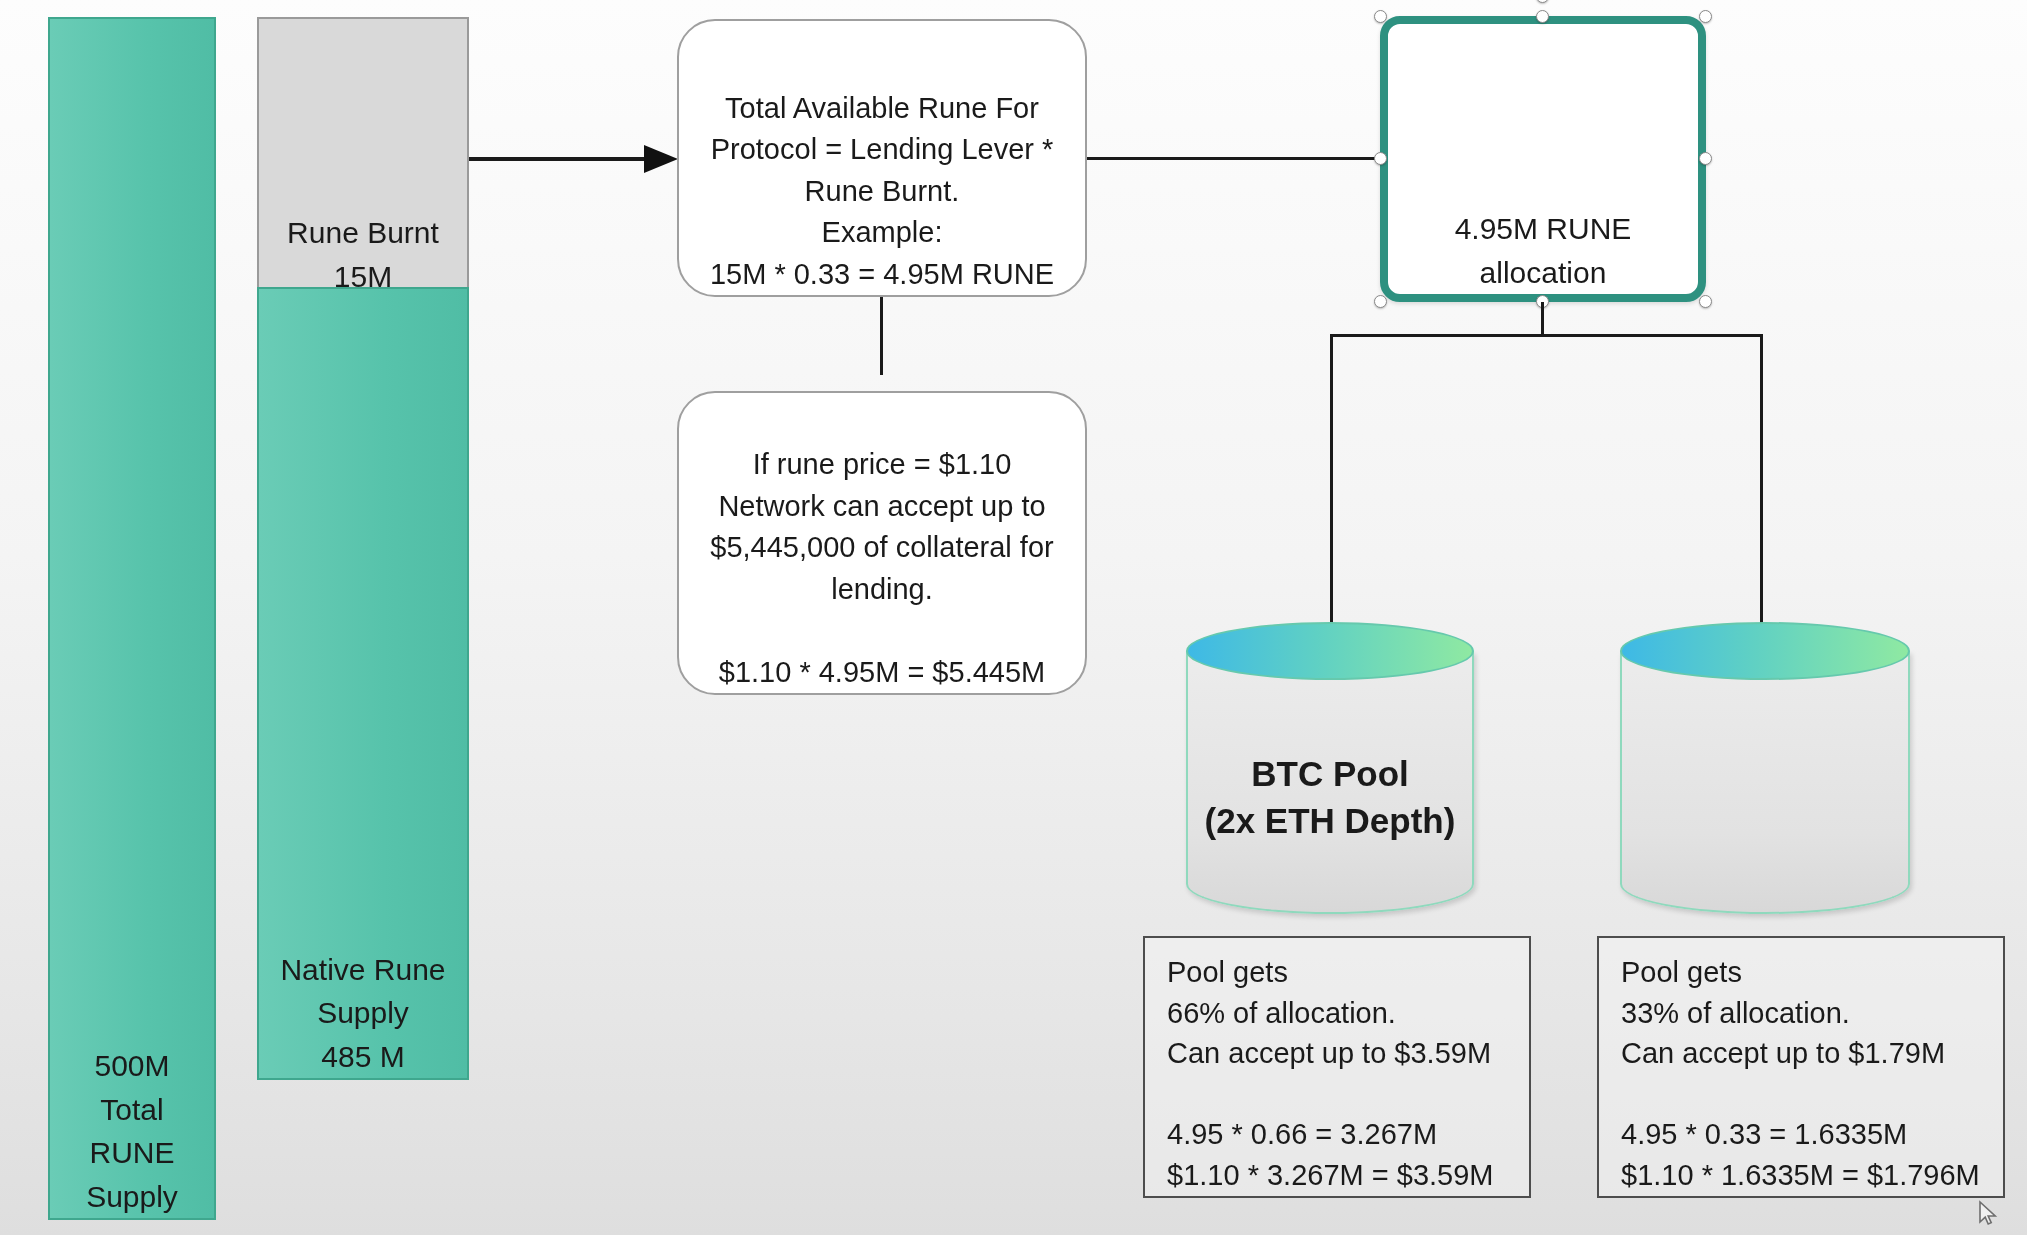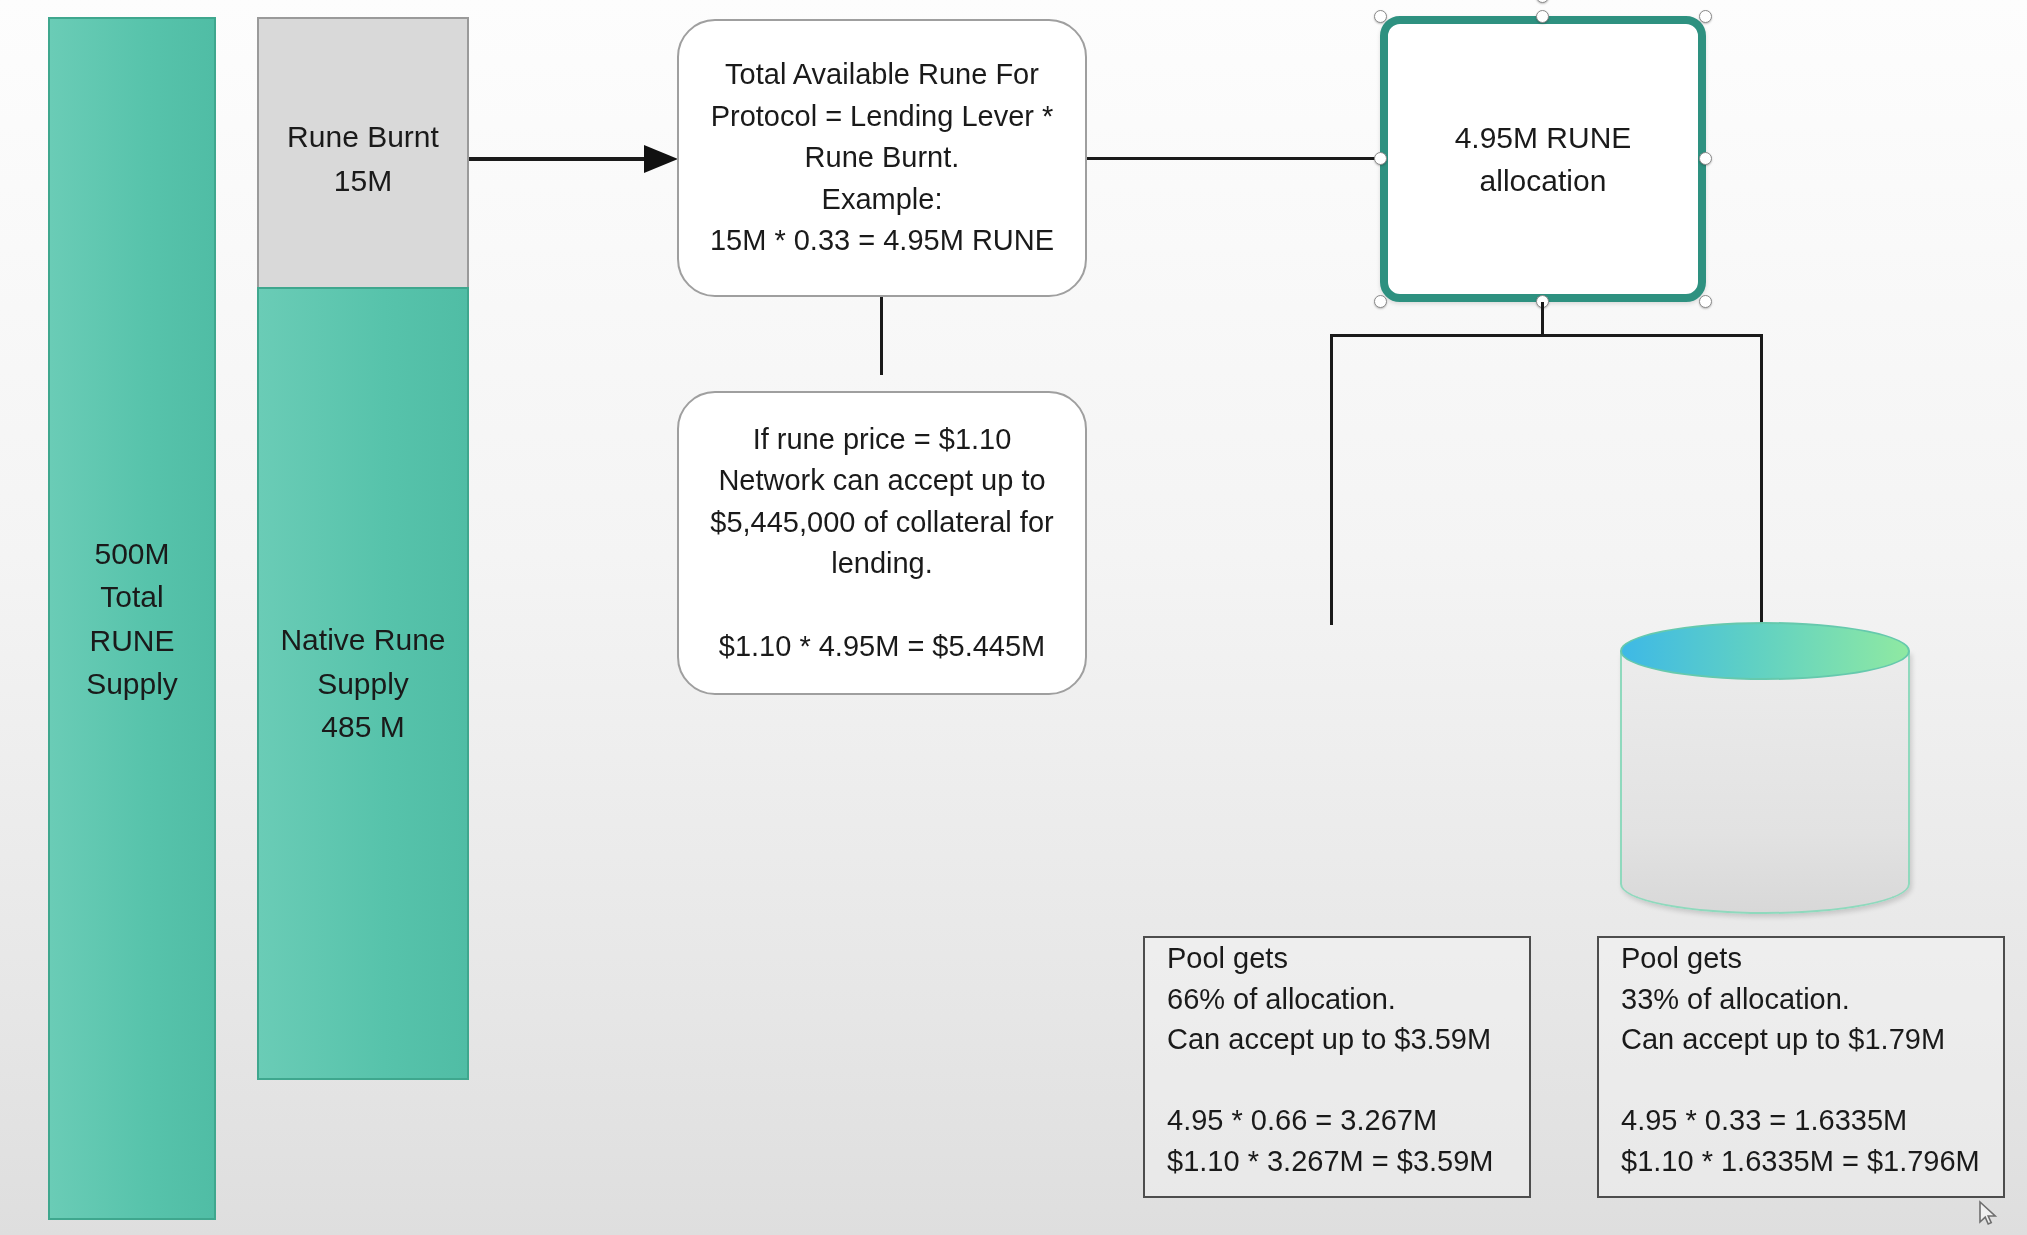--- a/index.html
+++ b/index.html
@@ -11,21 +11,21 @@
   #canvas{
     position:relative;
     width:2027px;
     height:1235px;
     overflow:hidden;
     background:linear-gradient(180deg,#fdfdfd 0%,#f4f4f4 45%,#e7e7e7 80%,#dedede 100%);
   }
   .abs{position:absolute;}
   .shape{
     display:flex;
-    align-items:center;
+    align-items:flex-end;
     justify-content:center;
     text-align:center;
     box-sizing:border-box;
   }
   .ml{white-space:pre-line;}
   .teal-fill{
     background:linear-gradient(90deg,#6accb6 0%,#57c3ab 60%,#50bda5 100%);
     border:2px solid #3fa78e;
   }
   .gray-fill{
@@ -82,21 +82,21 @@
     text-align:center;
     font-weight:bold;
     font-size:35px;
     line-height:1.35;
     z-index:3;
   }
   .detail-box{
     border:2px solid #4d4d4d;
     background:rgba(250,250,250,0.35);
     box-sizing:border-box;
-    padding:0 22px;
+    padding:14px 22px;
     font-size:29px;
     line-height:1.4;
     text-align:left;
   }
   .label-lg{font-size:30px;line-height:1.45;}
   .label-md{font-size:29px;line-height:1.43;}
 </style>
 </head>
 <body>
 
@@ -156,20 +156,26 @@
     <div class="abs handle" style="left:calc(50% - 7px);bottom:-14px;"></div>
     <div class="abs handle" style="right:-14px;bottom:-14px;"></div>
     <div class="abs handle" style="left:calc(50% - 7px);top:-34px;"></div>
   </div>
 
   <div class="abs connector" style="left:1541px;top:302px;width:3px;height:34px;"></div>
   <div class="abs connector" style="left:1330px;top:334px;width:433px;height:3px;"></div>
   <div class="abs connector" style="left:1330px;top:334px;width:3px;height:291px;"></div>
   <div class="abs connector" style="left:1760px;top:334px;width:3px;height:291px;"></div>
 
+  <div class="abs cylinder" style="left:1186px;top:622px;width:288px;height:292px;">
+    <div class="cyl-body"></div>
+    <div class="cyl-top"></div>
+    <div class="cyl-label ml">BTC Pool
+(2x ETH Depth)</div>
+  </div>
 
   <div class="abs cylinder" style="left:1620px;top:622px;width:290px;height:292px;">
     <div class="cyl-body"></div>
     <div class="cyl-top"></div>
   </div>
 
   <div class="abs detail-box ml" style="left:1143px;top:936px;width:388px;height:262px;">Pool gets
 66% of allocation.
 Can accept up to $3.59M
 

